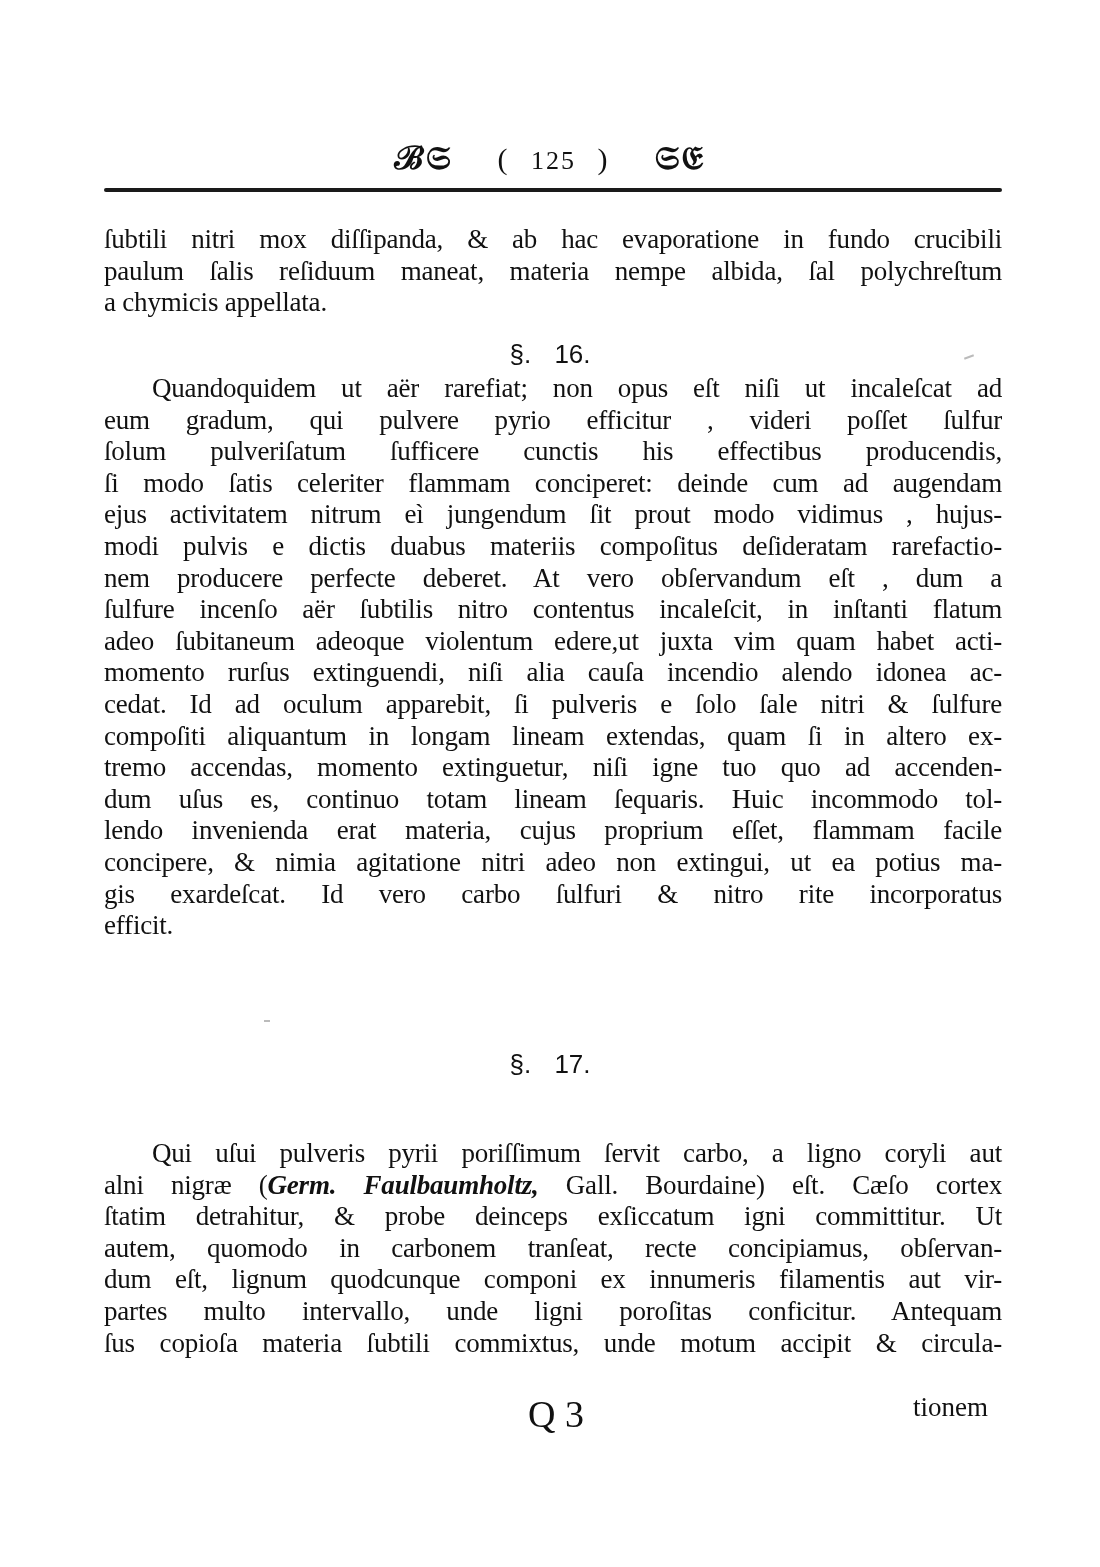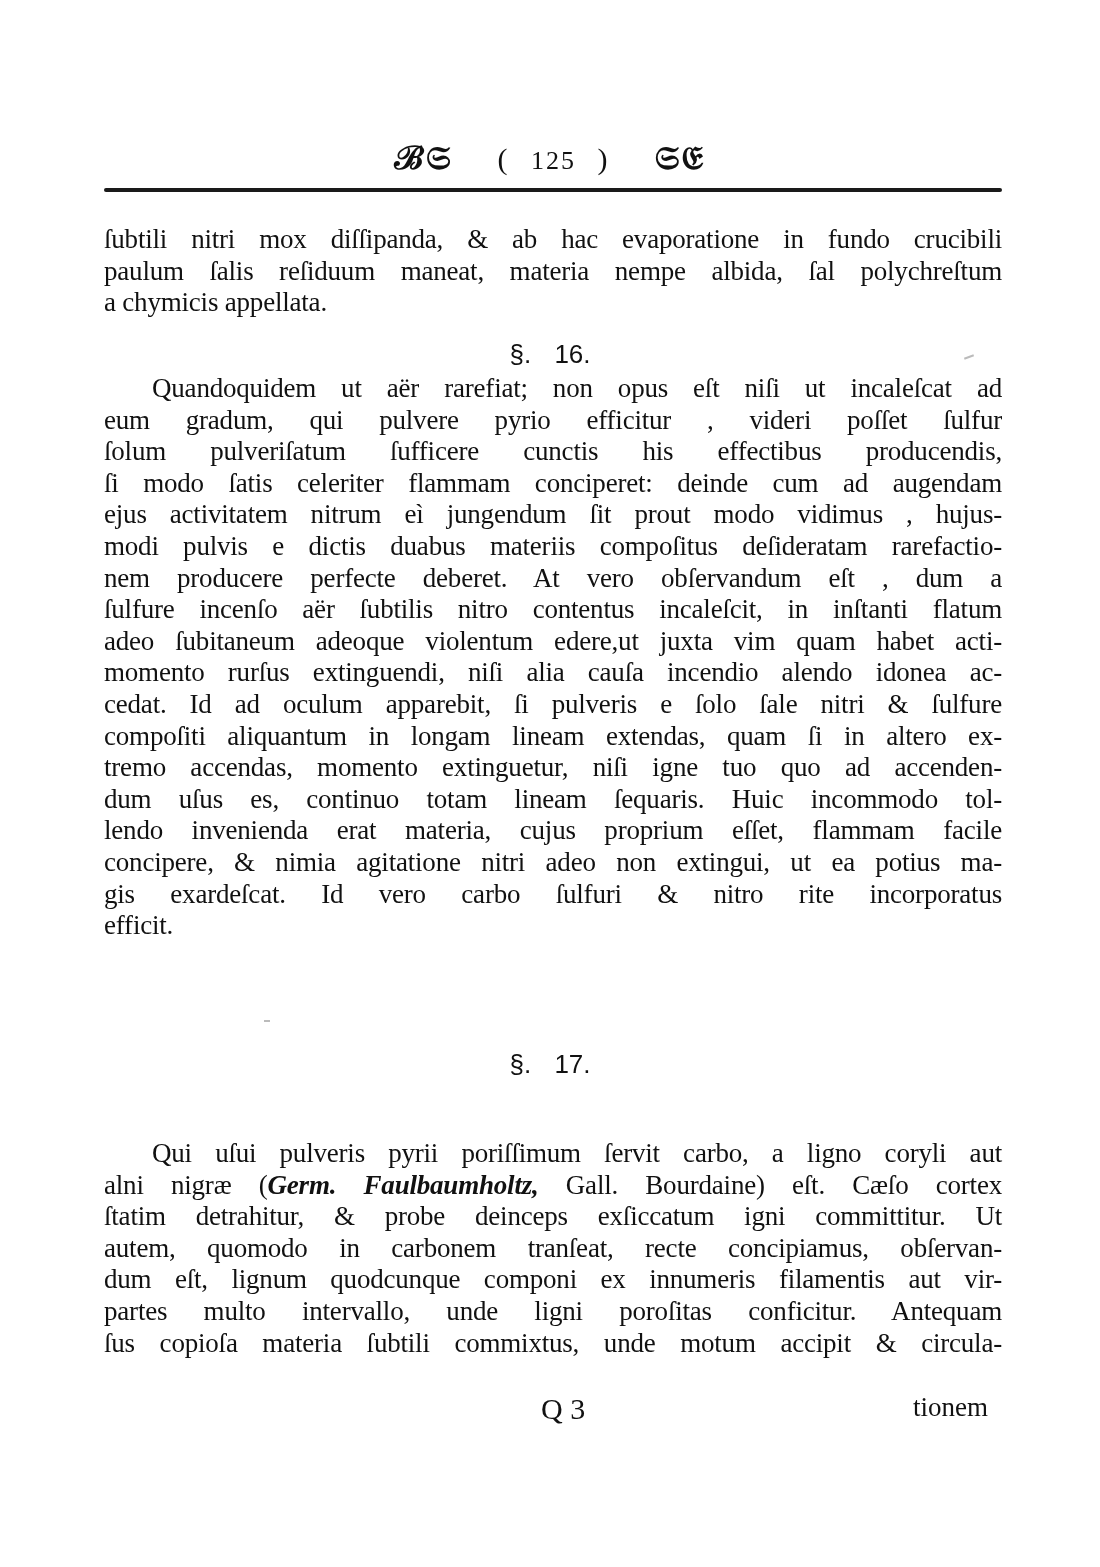--- a/index.html
+++ b/index.html
@@ -31,21 +31,21 @@
     }
     .line.last { text-align-last: left; }
     .line.indent { padding-left: 48px; }
     .section-heading {
       position: absolute; left: 0; width: 1100px; text-align: center;
       font-family: Liberation Sans, sans-serif; font-size: 26px; line-height: 32px;
     }
     .section-heading span { margin: 0 8px; }
     .it { font-style: italic; font-weight: bold; }
     .footer { position: absolute; top: 1392px; left: 104px; width: 898px; height: 36px; font-family: "Liberation Serif", serif; font-size: 27px; }
-    .signature { position: absolute; left: 437px; top: 0; font-size: 30px; }
+    .signature { position: absolute; left: 424px; top: 0; font-size: 38px; }
     .catchword { position: absolute; right: 14px; top: 0; }
     .mark { position: absolute; width: 10px; height: 2px; background: #bbbbbb; transform: rotate(-20deg); }
   </style>
 </head>
 <body>
 
 <div class="page">
 
   <div class="header">
     <span class="orn">ℬ𝔖</span>

